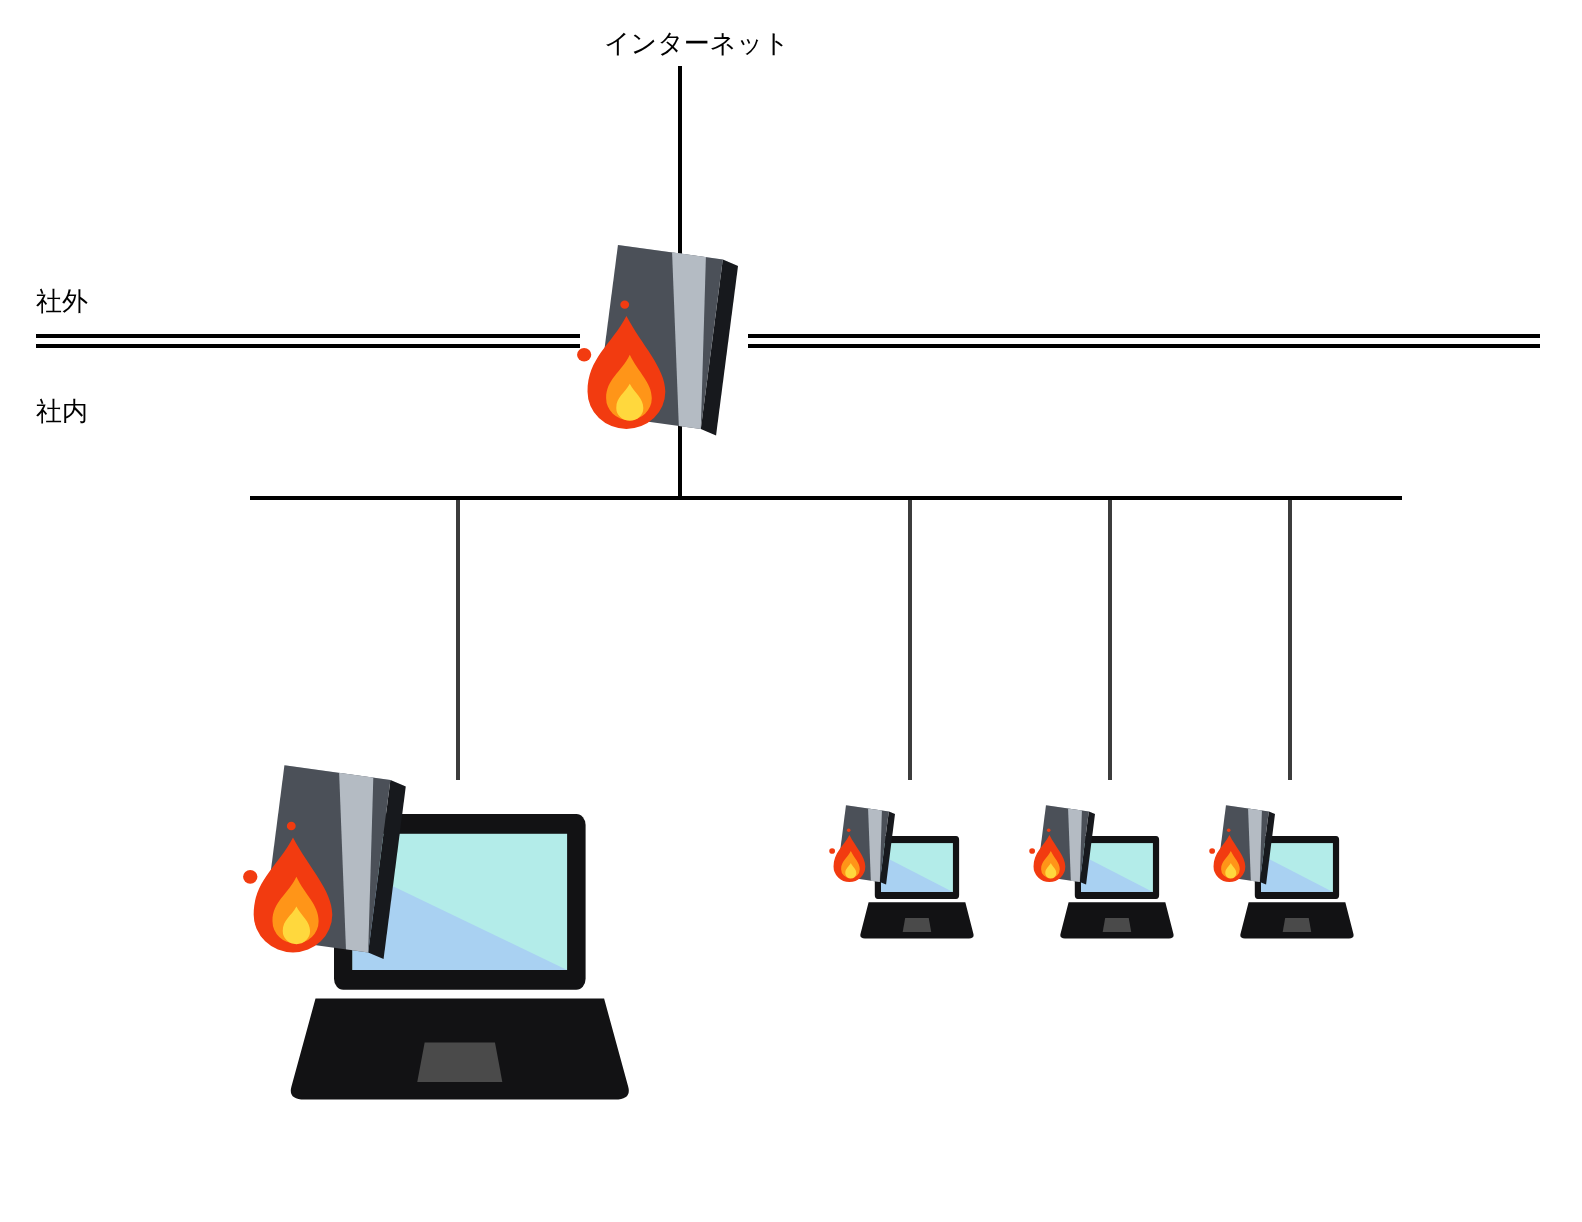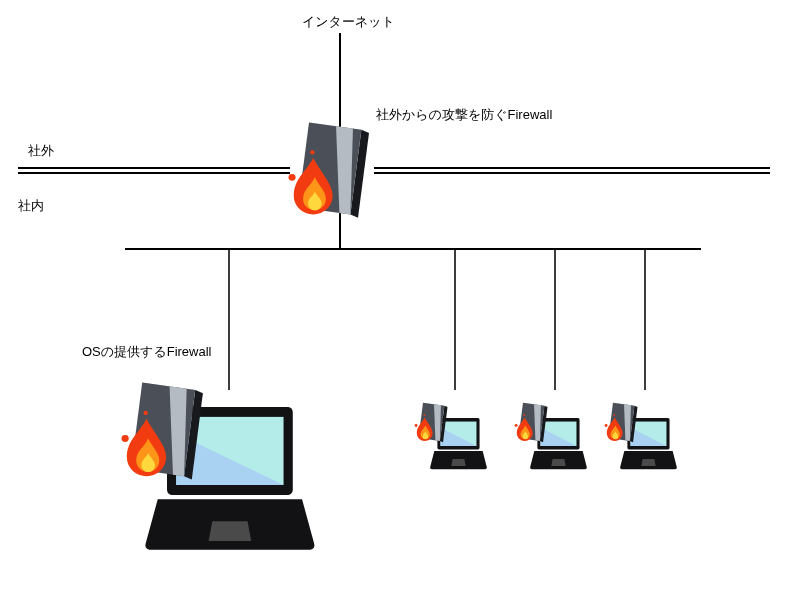--- a/index.html
+++ b/index.html
@@ -55,37 +55,35 @@
   </defs>
 </svg>
 
 <div id="canvas">
 
   <div class="lbl" style="left:302px;top:14px">インターネット</div>
   <div class="vline" style="left:339px;top:33px;width:2px;height:217px"></div>
 
   <div class="hline" style="left:18px;top:167px;width:752px;height:2px"></div>
   <div class="hline" style="left:18px;top:172px;width:752px;height:2px"></div>
-  <div class="lbl" style="left:28px;top:143px">社外</div>
+  <div class="lbl" style="left:18px;top:143px">社外</div>
   <div class="lbl" style="left:18px;top:198px">社内</div>
 
   <div class="mask" style="left:290px;top:158px;width:84px;height:30px"></div>
 
   <svg class="icon" style="left:287px;top:116px;width:93px;height:113px">
       <use href="#sym-firewall"></use>
     </svg>
-  <div class="lbl" style="left:376px;top:107px">社外からの攻撃を防ぐFirewall</div>
 
   <div class="hline" style="left:125px;top:248px;width:576px;height:2px"></div>
   <div class="drop" style="left:228px;top:250px;width:2px;height:140px"></div>
   <div class="drop" style="left:454px;top:250px;width:2px;height:140px"></div>
   <div class="drop" style="left:554px;top:250px;width:2px;height:140px"></div>
   <div class="drop" style="left:644px;top:250px;width:2px;height:140px"></div>
 
-  <div class="lbl" style="left:82px;top:344px">OSの提供するFirewall</div>
   <svg class="icon" style="left:130px;top:407px;width:185px;height:145px">
       <use href="#sym-laptop"></use>
     </svg>
   <svg class="icon" style="left:120px;top:376px;width:94px;height:115px">
       <use href="#sym-firewall"></use>
     </svg>
 
   <div class="machine" style="left:414px;top:399px">
     <svg class="laptop">
         <use href="#sym-laptop"></use>

